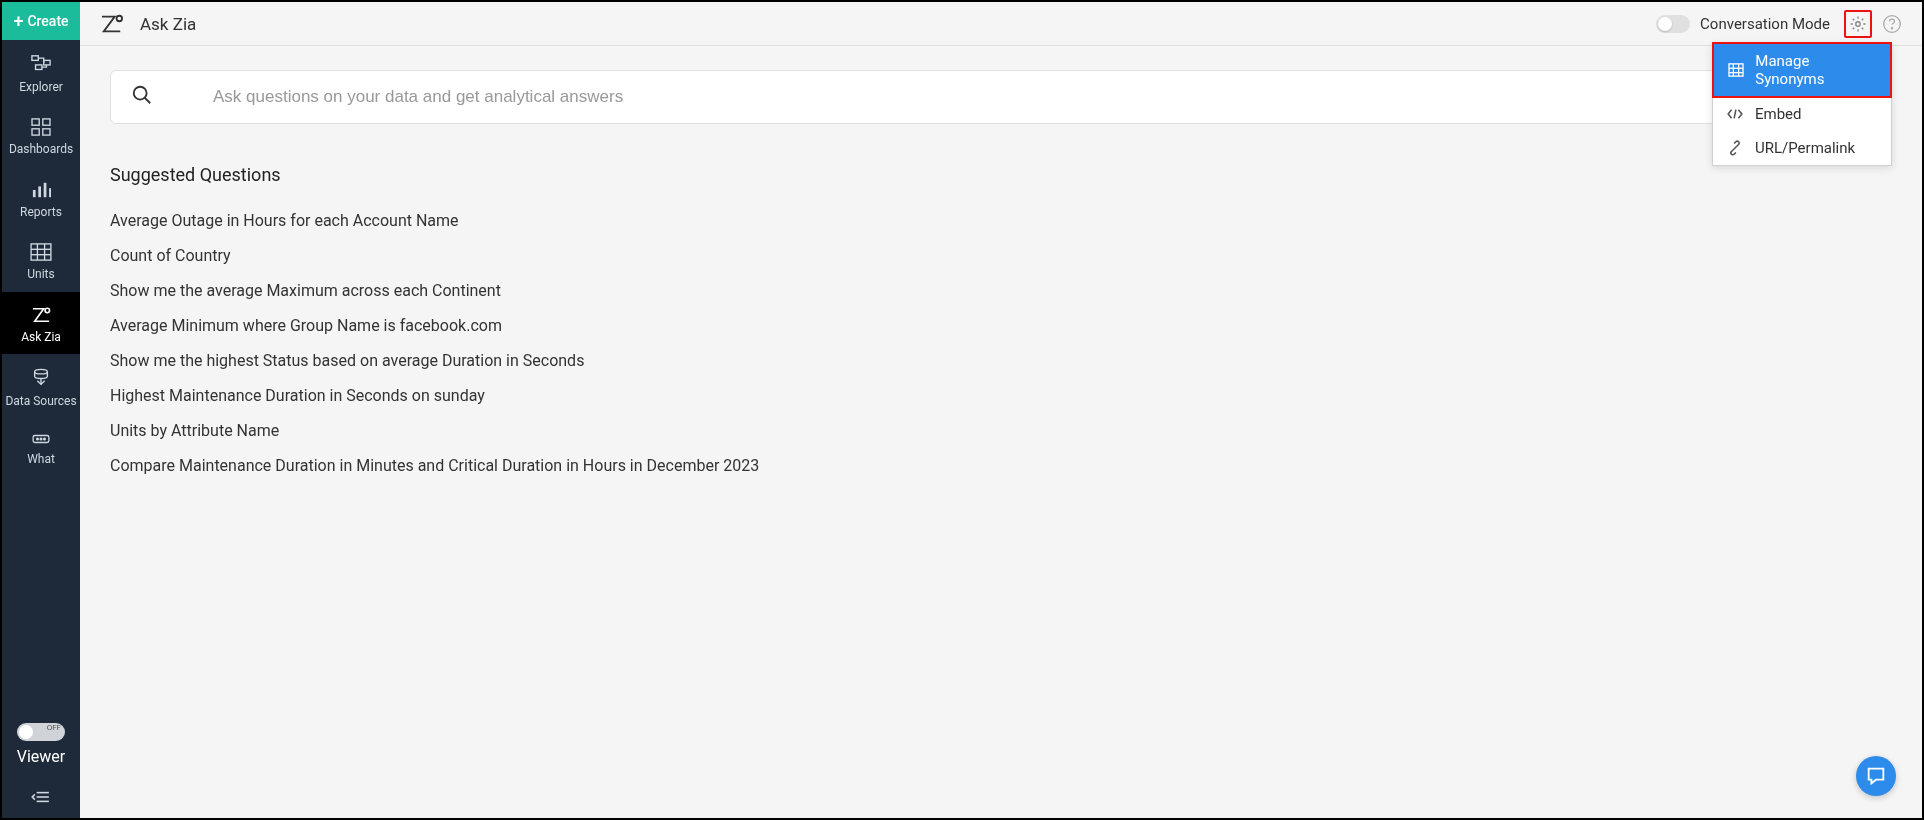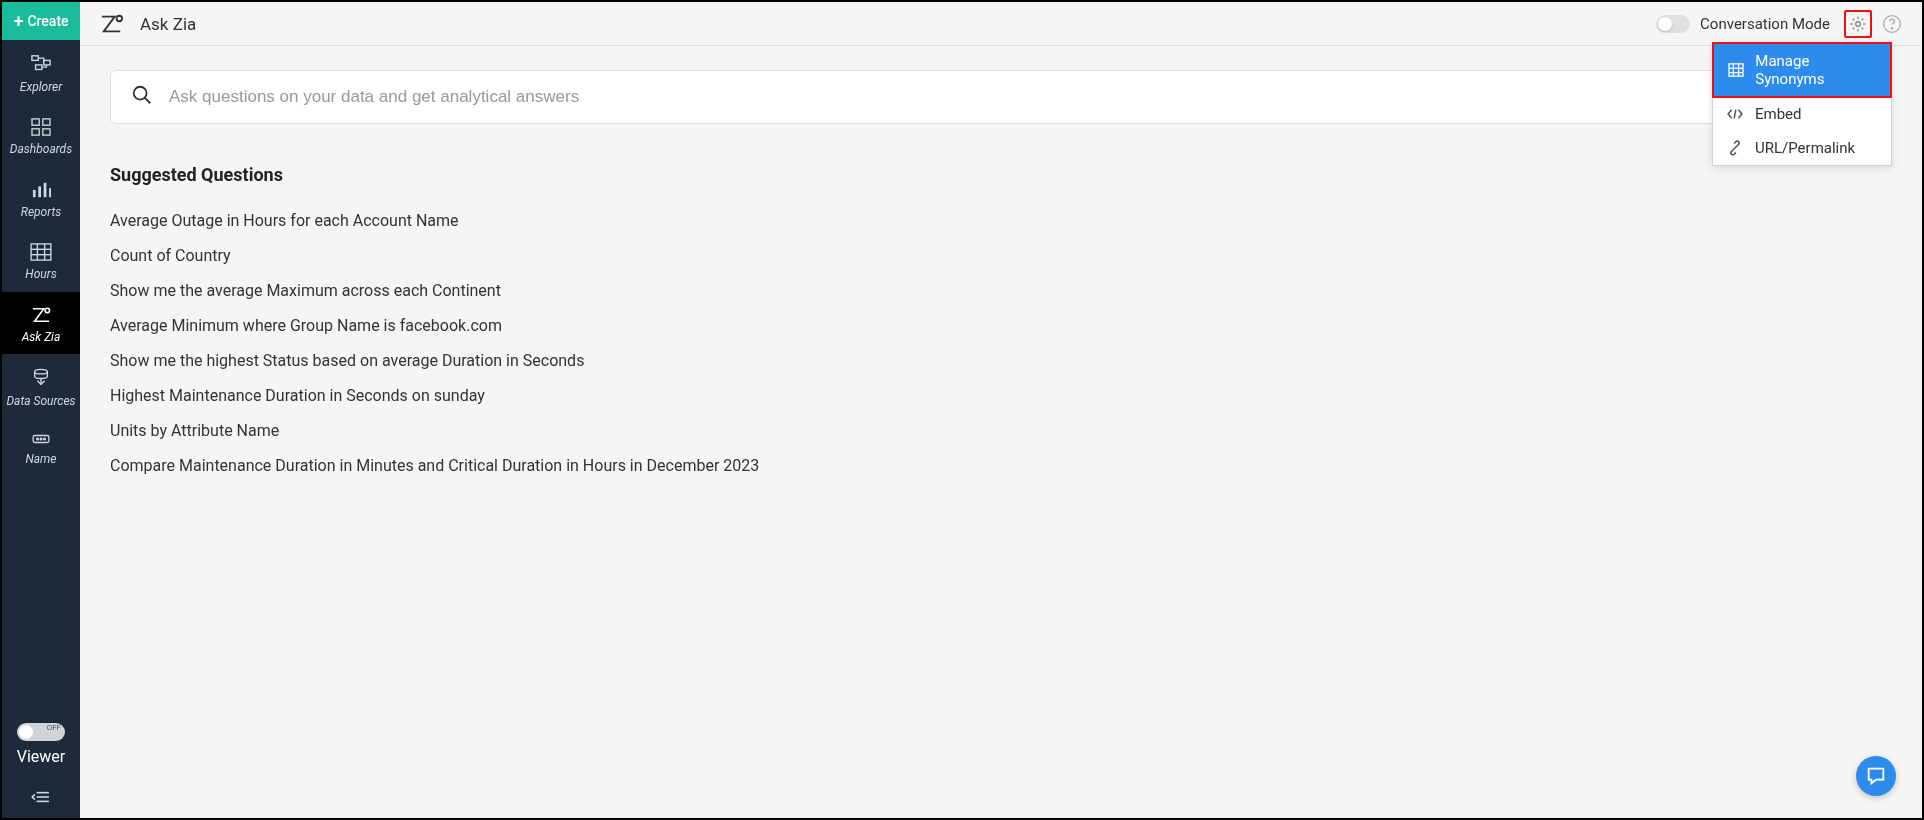--- a/index.html
+++ b/index.html
@@ -3,21 +3,21 @@
 <meta charset="utf-8">
 <style>
   * { box-sizing: border-box; margin: 0; padding: 0; }
   html, body { height: 100%; width: 100%; font-family: -apple-system, BlinkMacSystemFont, "Segoe UI", Roboto, sans-serif; }
   body { display: flex; background: #f5f5f5; border: 2px solid #000; overflow: hidden; }
 
   
   .sidebar { width: 78px; background: #1e2a3a; display: flex; flex-direction: column; color: #fff; flex-shrink: 0; }
   .create-btn { background: #1abc9c; color: #fff; height: 38px; display: flex; align-items: center; justify-content: center; font-size: 14px; cursor: pointer; font-weight: 500; }
   .create-btn .plus { font-size: 18px; margin-right: 4px; line-height: 1; }
-  .nav-item { display: flex; flex-direction: column; align-items: center; justify-content: center; padding: 14px 0 10px; cursor: pointer; color: #cfd8e0; font-size: 12px; font-style: italic; }
+  .nav-item { display: flex; flex-direction: column; align-items: center; justify-content: center; padding: 14px 0 10px; cursor: pointer; color: #cfd8e0; font-size: 12px; }
   .nav-item.active { background: #000; color: #fff; }
   .nav-item .nav-icon { margin-bottom: 6px; display: flex; align-items: center; justify-content: center; }
   .nav-item .nav-label { font-size: 12px; text-align: center; line-height: 1.2; }
   .nav-spacer { flex: 1; }
   .viewer-toggle { display: flex; flex-direction: column; align-items: center; padding: 10px 0; }
   .toggle-pill { width: 48px; height: 18px; background: #d0d4d8; border-radius: 10px; position: relative; display: flex; align-items: flex-start; justify-content: flex-end; padding-right: 4px; font-size: 8px; color: #555; }
   .toggle-pill::before { content: ""; position: absolute; left: 2px; top: 2px; width: 14px; height: 14px; background: #fff; border-radius: 50%; }
   .collapse-icon { display: flex; align-items: center; justify-content: center; padding: 14px 0; color: #cfd8e0; cursor: pointer; }
 
   
@@ -33,26 +33,26 @@
   .help-btn { width: 24px; height: 24px; display: flex; align-items: center; justify-content: center; cursor: pointer; color: #888; }
 
   
   .dropdown { position: absolute; top: 40px; right: 30px; width: 180px; background: #fff; border: 1px solid #d0d0d0; box-shadow: 0 2px 8px rgba(0,0,0,0.12); z-index: 10; }
   .dropdown-item { display: flex; align-items: center; padding: 8px 12px; font-size: 15px; color: #333; cursor: pointer; }
   .dropdown-item.selected { background: #2d8ceb; color: #fff; border: 2px solid #e11; margin: -1px; }
   .dropdown-item .dd-icon { width: 20px; margin-right: 10px; display: flex; align-items: center; justify-content: center; }
 
   
   .content { padding: 24px 30px; flex: 1; overflow: auto; }
-  .search-box { background: #fff; border: 1px solid #e0e0e0; border-radius: 6px; height: 54px; display: flex; align-items: center; padding: 0 20px; margin-bottom: 40px; }
+  .search-box { background: #fff; border: 1px solid #e0e0e0; border-radius: 6px; height: 54px; display: flex; align-items: center; padding: 0 20px; margin-bottom: 40px; gap: 44px; }
   .search-box .search-icon { margin-right: 16px; color: #333; }
   .search-input { flex: 1; border: none; outline: none; font-size: 17px; color: #333; background: transparent; }
   .search-input::placeholder { color: #999; }
 
-  .suggested-title { font-size: 18px; font-weight: 700; color: #222; margin-bottom: 18px; }
+  .suggested-title { font-size: 18px; font-weight: 400; color: #222; margin-bottom: 18px; }
   .question-item { font-size: 16px; color: #333; padding: 8px 0; cursor: pointer; }
 
   
   .chat-fab { position: absolute; bottom: 22px; right: 26px; width: 40px; height: 40px; background: #2d8ceb; border-radius: 50%; display: flex; align-items: center; justify-content: center; cursor: pointer; box-shadow: 0 2px 6px rgba(0,0,0,0.2); }
 </style>
 </head>
 <body>
 
 <div class="sidebar">
   <div class="create-btn">
@@ -100,21 +100,21 @@
   <div class="nav-item">
     <span class="nav-icon">
       <svg width="22" height="18" viewBox="0 0 24 20" fill="none" stroke="#cfd8e0" stroke-width="1.5">
         <rect x="1" y="1" width="22" height="18"></rect>
         <line x1="1" y1="7" x2="23" y2="7"></line>
           <line x1="1" y1="13" x2="23" y2="13"></line>
         <line x1="8" y1="1" x2="8" y2="19"></line>
           <line x1="16" y1="1" x2="16" y2="19"></line>
       </svg>
     </span>
-    <span class="nav-label">Hours</span>
+    <span class="nav-label">Units</span>
   </div>
 
   <div class="nav-item active">
     <span class="nav-icon">
       <svg width="22" height="18" viewBox="0 0 24 20" fill="none" stroke="#fff" stroke-width="1.8">
         <path d="M3 3 L15 3 L5 17 L21 17"></path>
         <circle cx="19" cy="5" r="2.5"></circle>
       </svg>
     </span>
     <span class="nav-label">Ask Zia</span>
@@ -134,21 +134,21 @@
 
   <div class="nav-item">
     <span class="nav-icon">
       <svg width="22" height="14" viewBox="0 0 24 16" fill="none" stroke="#cfd8e0" stroke-width="1.5">
         <rect x="3" y="4" width="18" height="8" rx="2"></rect>
         <circle cx="8" cy="8" r="1" fill="#cfd8e0"></circle>
           <circle cx="12" cy="8" r="1" fill="#cfd8e0"></circle>
           <circle cx="16" cy="8" r="1" fill="#cfd8e0"></circle>
       </svg>
     </span>
-    <span class="nav-label">Name</span>
+    <span class="nav-label">What</span>
   </div>
 
   <div class="nav-spacer"></div>
 
   <div class="viewer-toggle">
     <div class="toggle-pill">
       <span>OFF</span>
     </div>
     <span class="nav-label" style="margin-top:6px;">Viewer</span>
   </div>

